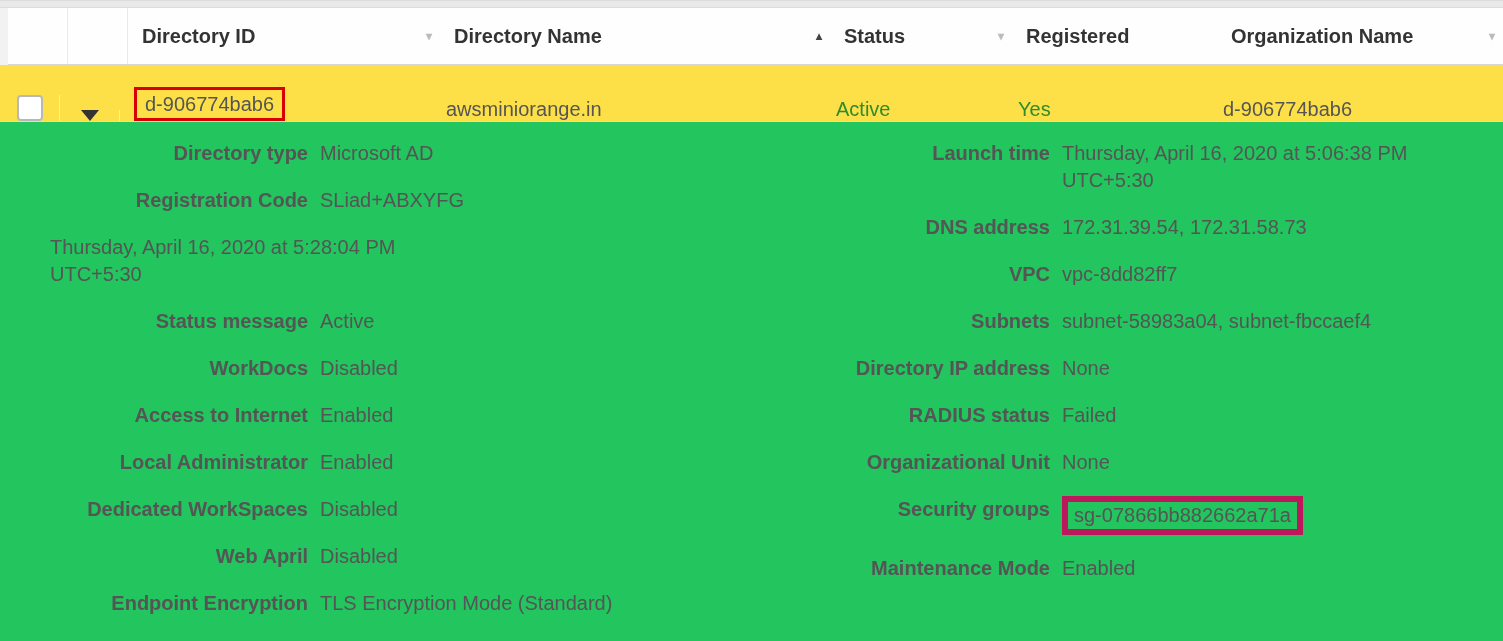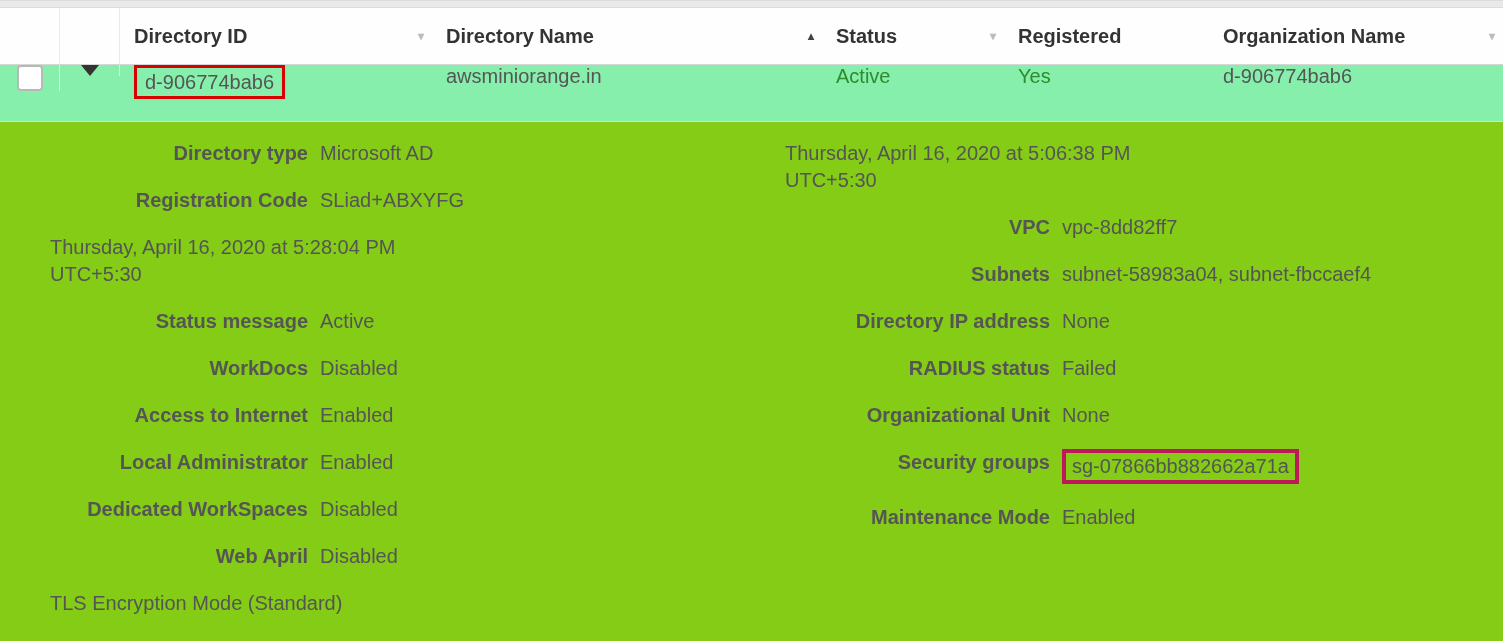--- a/index.html
+++ b/index.html
@@ -18,20 +18,21 @@
     border-bottom: 1px solid #dcdcdc;
   }
   
   .hdr {
     display: flex;
     align-items: stretch;
     height: 56px;
     background: #fefefe;
     border-bottom: 1px solid #d6d6d6;
     user-select: none;
+    margin-left: 8px;
   }
   .col {
     display: flex;
     align-items: center;
     padding: 0 14px;
     position: relative;
     box-sizing: border-box;
   }
   .hcell {
     font-weight: 700;
@@ -59,23 +60,23 @@
     top:50%;
     transform:translateY(-50%);
     font-size: 12px;
     color:#bbb;
   }
   .up { color:#444; }
 
   
   .row {
     display: flex;
-    align-items: flex-start;
+    align-items: flex-end;
     height: 56px;
-    background: #86efac;
+    background: #fde047;
     border-bottom: 1px solid #dcdcdc;
   }
   .row .cell {
     display:flex;
     align-items:center;
     padding: 0 14px;
     box-sizing: border-box;
     color:#555;
   }
   .row .cell.green { color:#2e8b2e; }
@@ -98,21 +99,21 @@
   .highlight-box {
     border: 3px solid #d80000;
     padding: 2px 8px;
     display: inline-block;
     line-height: 1.2;
   }
 
   
   .details {
     display: flex;
-    background: #84cc16;
+    background: #22c55e;
     padding-top: 18px;
     padding-bottom: 4px;
   }
   .detcol {
     display:flex;
     flex-direction:column;
   }
   .detcol.left  { margin-left: 50px; width: 735px; }
   .detcol.right { flex:1; padding-right: 10px;}
   .kv {
@@ -130,21 +131,21 @@
     flex-shrink: 0;
   }
   .kv .v {
     color: #555;
     max-width: 430px;
   }
   .detcol.right .kv .k {
     width: 265px;
   }
   .hl-v {
-    border: 4px solid #be185d;
+    border: 6px solid #be185d;
     padding: 0 6px;
     display:inline-block;
   }
 </style>
 </head>
 <body>
 
 <div class="topline"></div>
 
 <div class="hdr">
@@ -228,27 +229,33 @@
     </div>
     <div class="kv">
       <div class="k">Dedicated WorkSpaces</div>
       <div class="v">Disabled</div>
     </div>
     <div class="kv">
       <div class="k">Web April</div>
       <div class="v">Disabled</div>
     </div>
     <div class="kv">
+      <div class="k">Endpoint Encryption</div>
       <div class="v">TLS Encryption Mode (Standard)</div>
     </div>
   </div>
 
   <div class="detcol right">
     <div class="kv">
+      <div class="k">Launch time</div>
       <div class="v">Thursday, April 16, 2020 at 5:06:38 PM UTC+5:30</div>
+    </div>
+    <div class="kv">
+      <div class="k">DNS address</div>
+      <div class="v">172.31.39.54, 172.31.58.73</div>
     </div>
     <div class="kv">
       <div class="k">VPC</div>
       <div class="v">vpc-8dd82ff7</div>
     </div>
     <div class="kv">
       <div class="k">Subnets</div>
       <div class="v">subnet-58983a04, subnet-fbccaef4</div>
     </div>
     <div class="kv">

